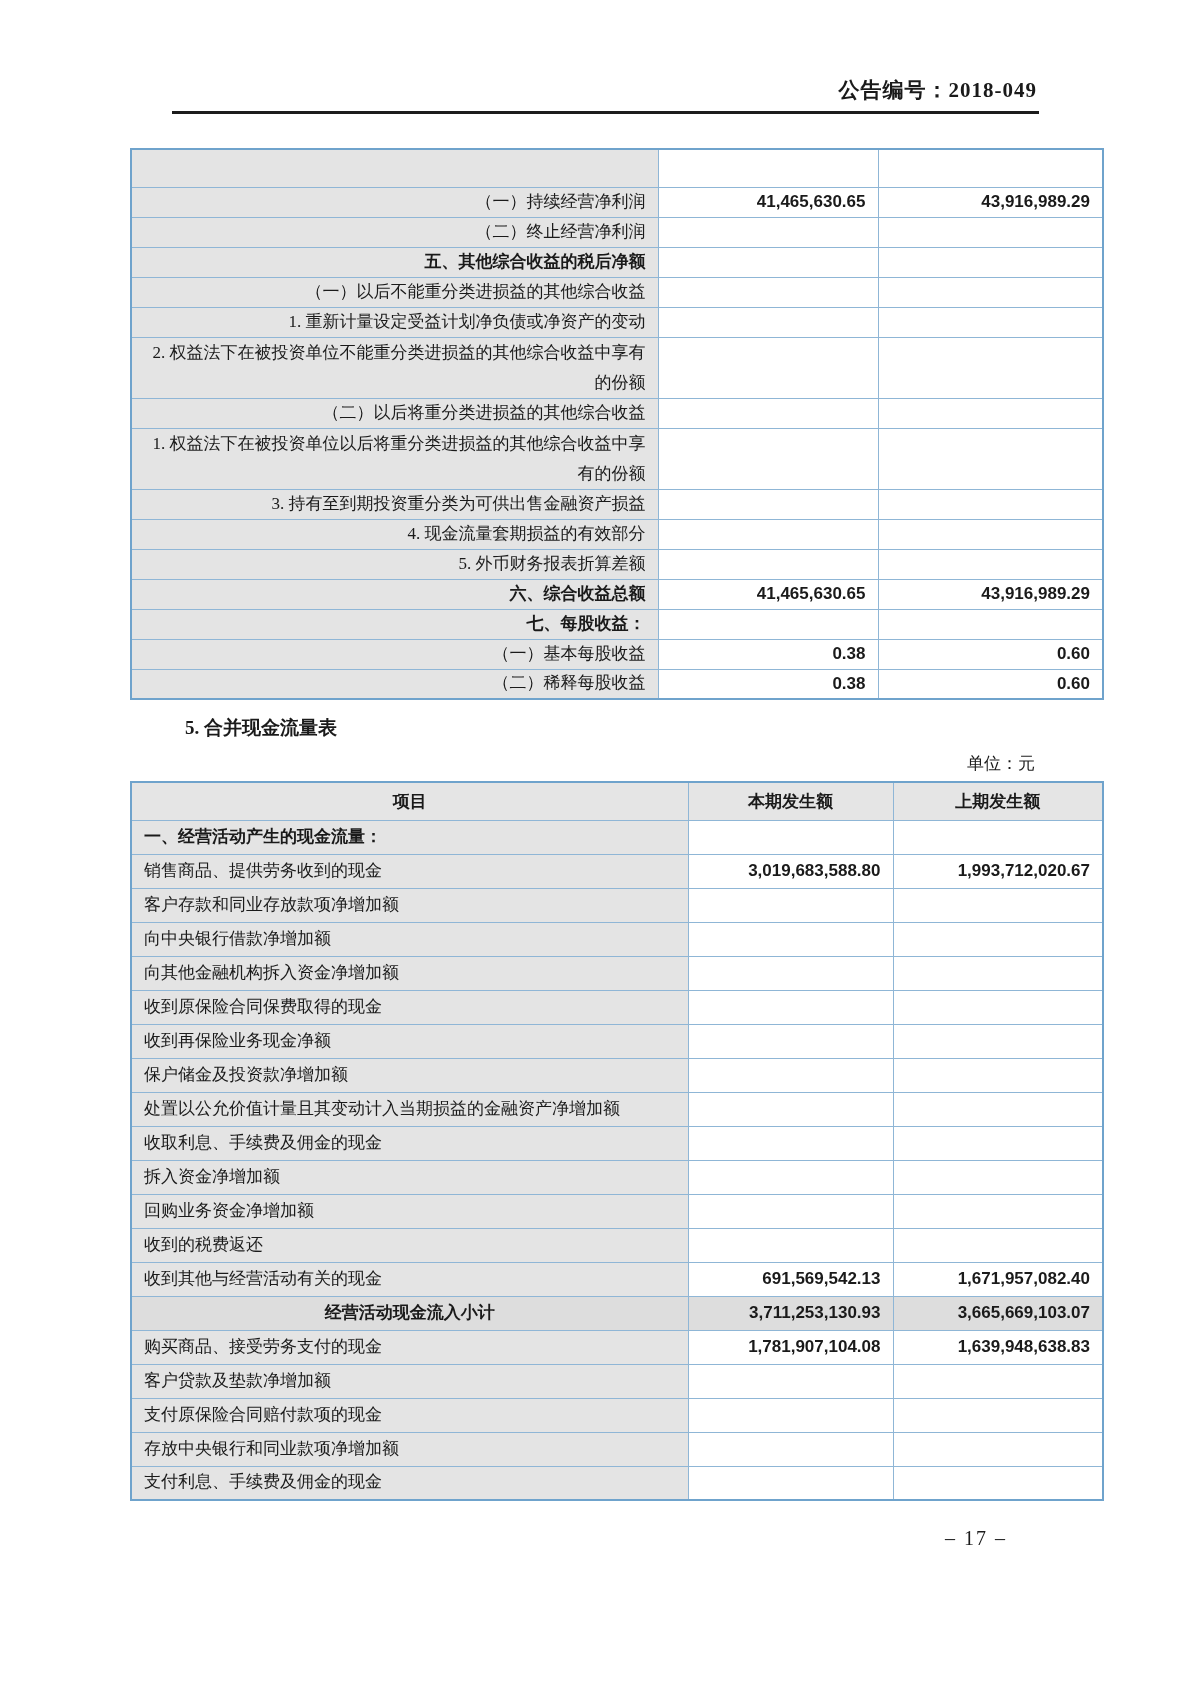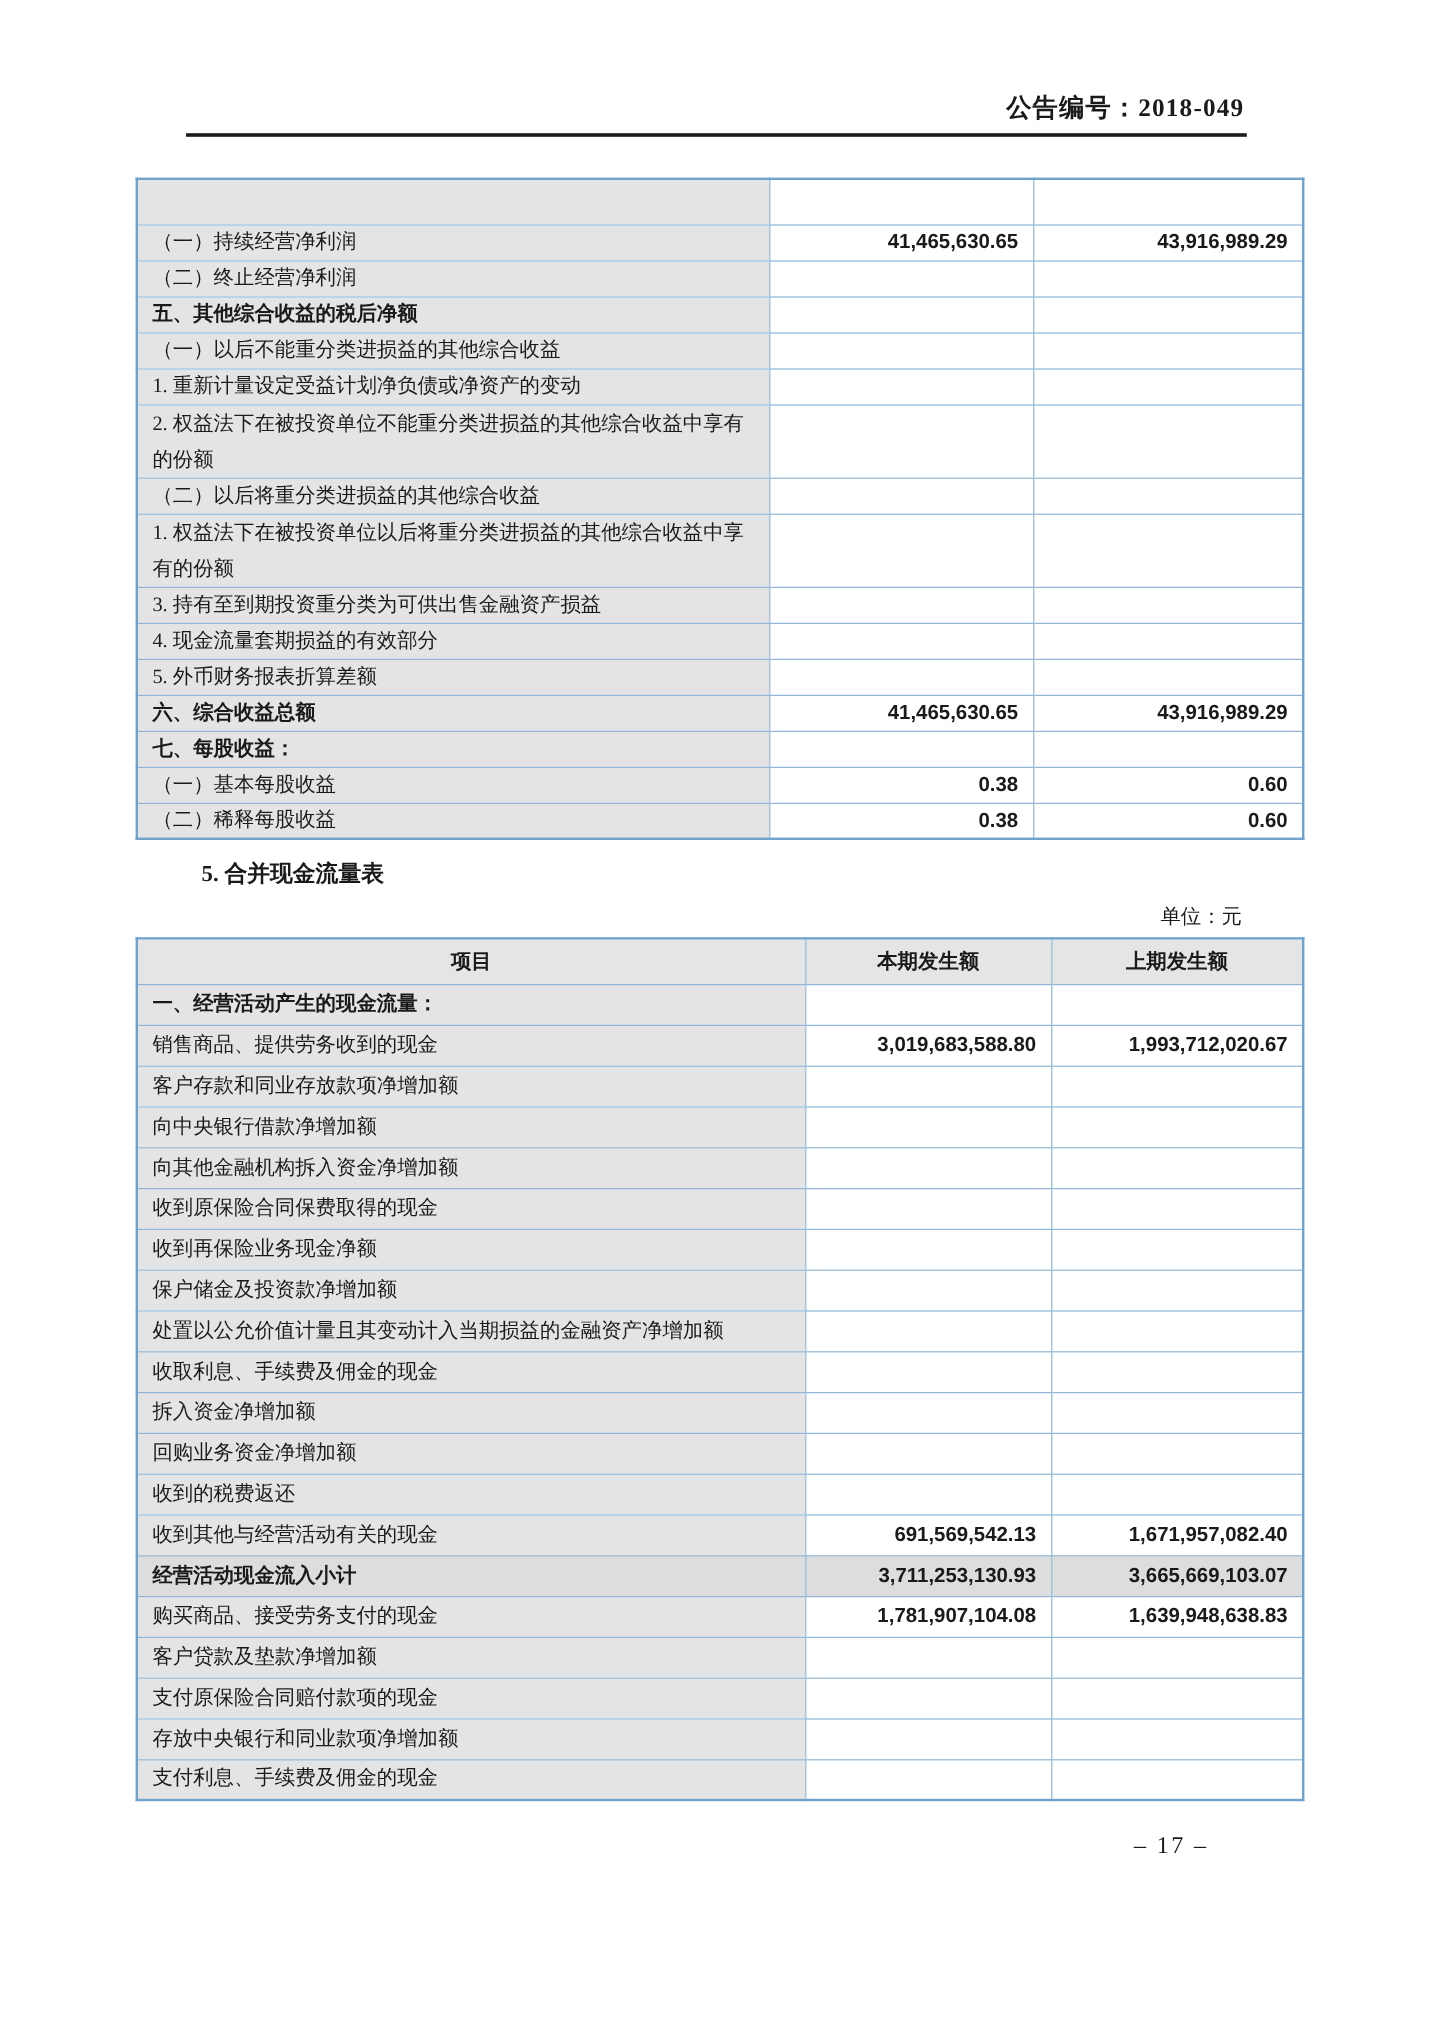--- a/index.html
+++ b/index.html
@@ -5,21 +5,21 @@
   * { box-sizing: border-box; }
   html, body { margin: 0; padding: 0; }
   body {
     width: 1200px;
     height: 1696px;
     background: #ffffff;
     color: #1a1a1a;
     font-family: "Liberation Serif", "DejaVu Serif", serif;
     overflow: hidden;
   }
-  .content { padding: 0 115px 0 113px; }
+  .content { padding: 0 115px 0 113px; margin-left: 17px; }
 
   
   .doc-header { padding-top: 76px; }
   .ann-no {
     text-align: right;
     padding-right: 48px;
     font-size: 21px;
     font-weight: bold;
     letter-spacing: 1px;
   }
@@ -51,21 +51,21 @@
   .c-val {
     background: #ffffff;
     text-align: right;
     font-family: "Liberation Sans", "DejaVu Sans", sans-serif;
     font-weight: 600;
     font-size: 17px;
   }
 
   
   #income-table { margin-top: 34px; }
-  #income-table td { height: 30px; }
+  #income-table td { height: 30px; text-align: right; }
   #income-table .row-empty td { height: 38px; }
   #income-table .row-tall td { height: 60px; line-height: 30px; }
   .row-section .c-label { font-weight: bold; }
 
   
   .section-heading {
     margin: 15px 0 0 55px;
     font-size: 19px;
     font-weight: bold;
   }
@@ -80,21 +80,21 @@
   #cashflow-table { margin-top: 6px; }
   #cashflow-table th {
     background: #e5e5e5;
     font-weight: bold;
     text-align: center;
     height: 38px;
     font-size: 17px;
   }
   #cashflow-table td { height: 34px; }
   #cashflow-table .row-subtotal td { background: #DDDDDD; font-weight: bold; }
-  #cashflow-table .row-subtotal .c-label { text-align: left; font-family: Liberation Serif, serif; }
+  #cashflow-table .row-subtotal .c-label { text-align: center; font-family: Liberation Serif, serif; }
   #cashflow-table .row-subtotal .c-val { font-weight: 700; }
 
   
   .page-footer {
     margin-top: 26px;
     text-align: right;
     padding-right: 78px;
     font-size: 20px;
     letter-spacing: 2px;
   }

